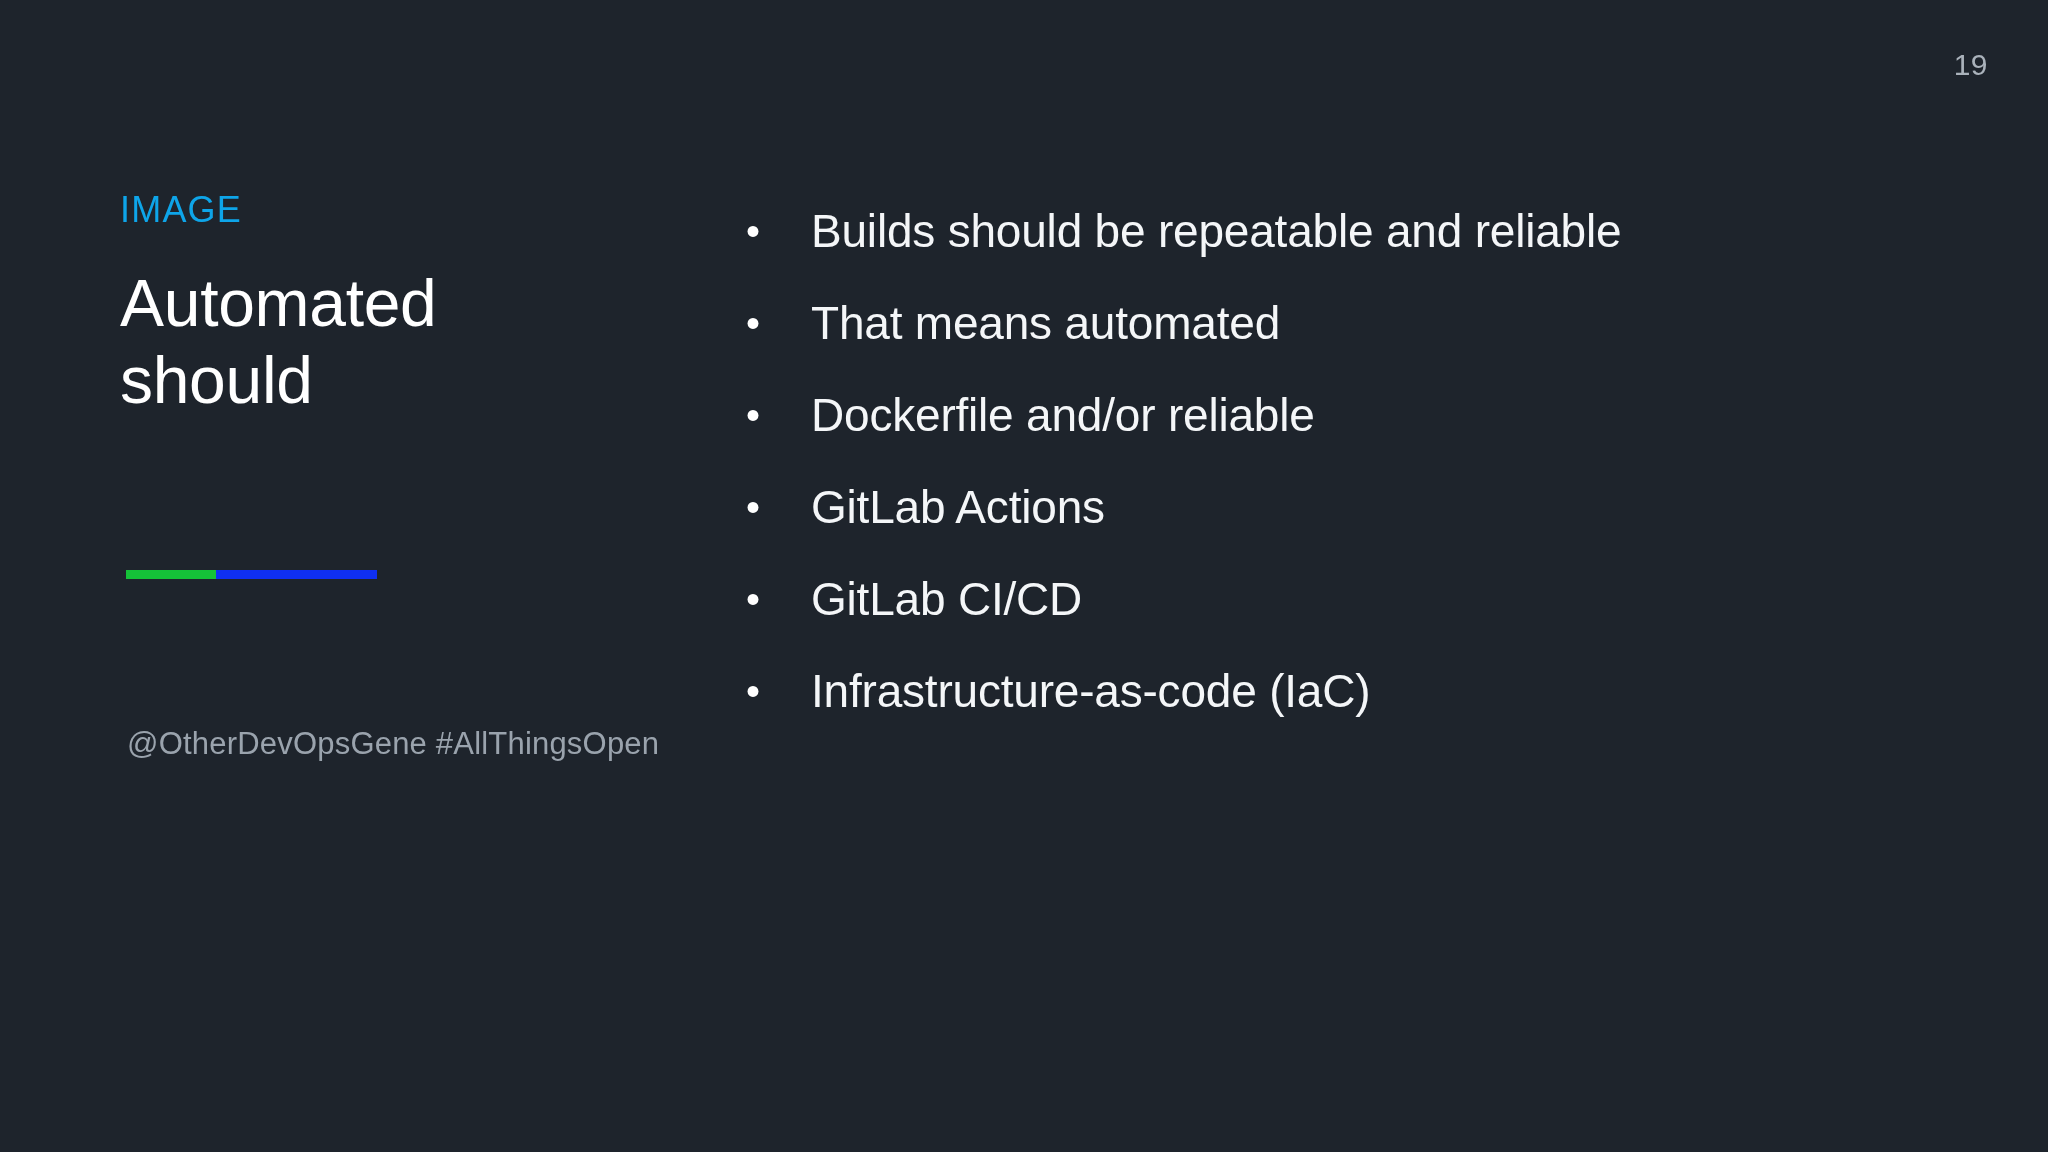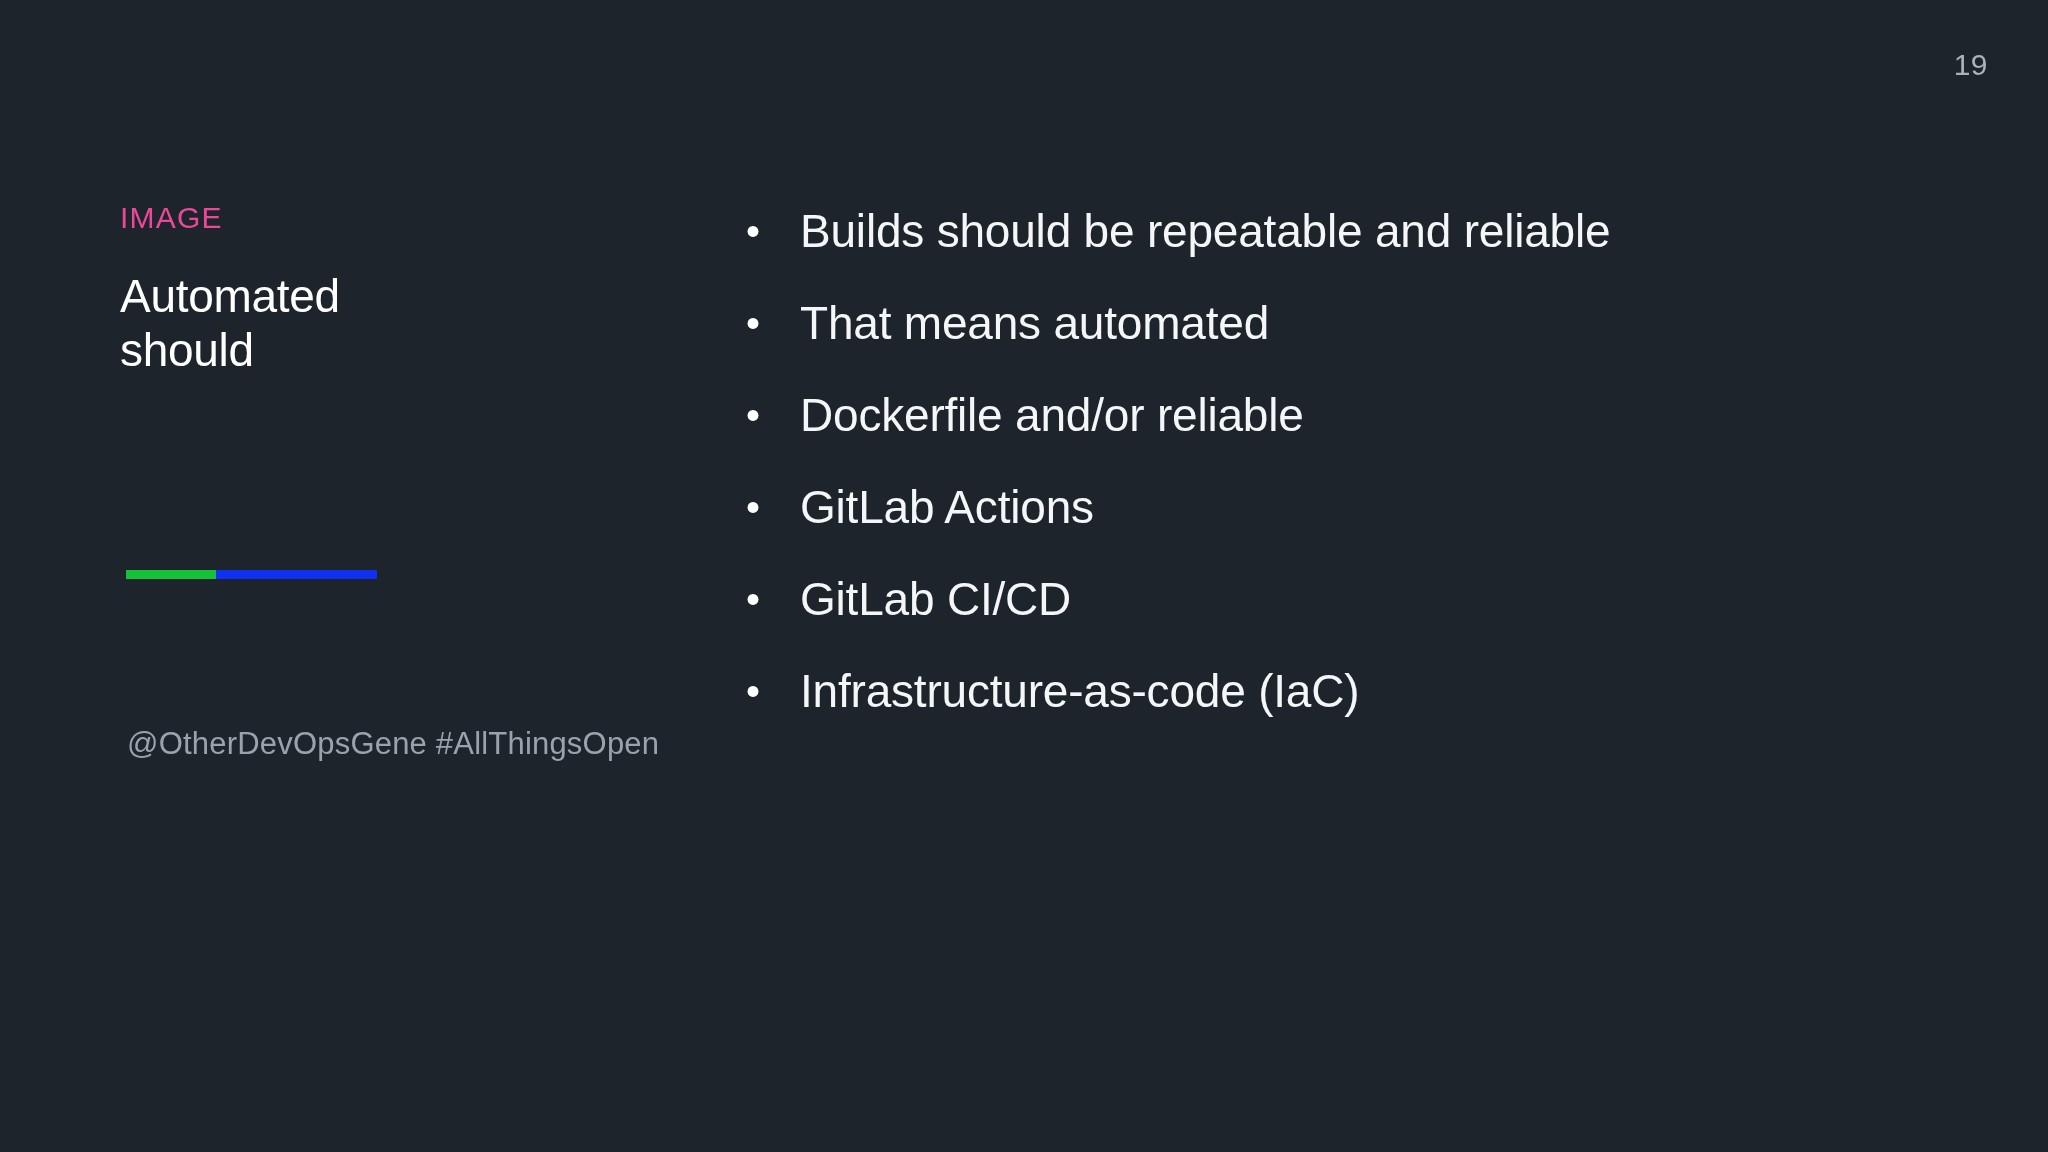--- a/index.html
+++ b/index.html
@@ -31,28 +31,28 @@
   }
 
   
   .left-col {
     position: absolute;
     left: 120px;
     top: 184px;
     width: 520px;
   }
   .eyebrow {
-    font-size: 30px;
-    color: #ec4899;
+    font-size: 36px;
+    color: #0ea5e9;
     letter-spacing: 1.2px;
     line-height: 1.2;
-    margin: 16px 0 34px 0;
+    margin: 4px 0 34px 0;
   }
   .slide-title {
-    font-size: 46px;
+    font-size: 66px;
     line-height: 1.17;
     color: #ffffff;
     font-weight: 400;
     margin: 0;
     letter-spacing: -0.3px;
   }
   .accent-bar {
     position: absolute;
     left: 126px;
     top: 570px;
@@ -96,20 +96,21 @@
     text-align: left;
     padding-left: 6px;
     box-sizing: border-box;
   }
   .bullet-text {
     font-size: 46px;
     line-height: 53px;
     color: #f4f6f8;
     font-weight: 400;
     letter-spacing: -0.2px;
+    margin-left: 11px;
   }
 
   
   .footer {
     position: absolute;
     left: 127px;
     bottom: 72px;
     font-size: 31px;
     color: #9aa3ad;
     letter-spacing: 0.2px;

